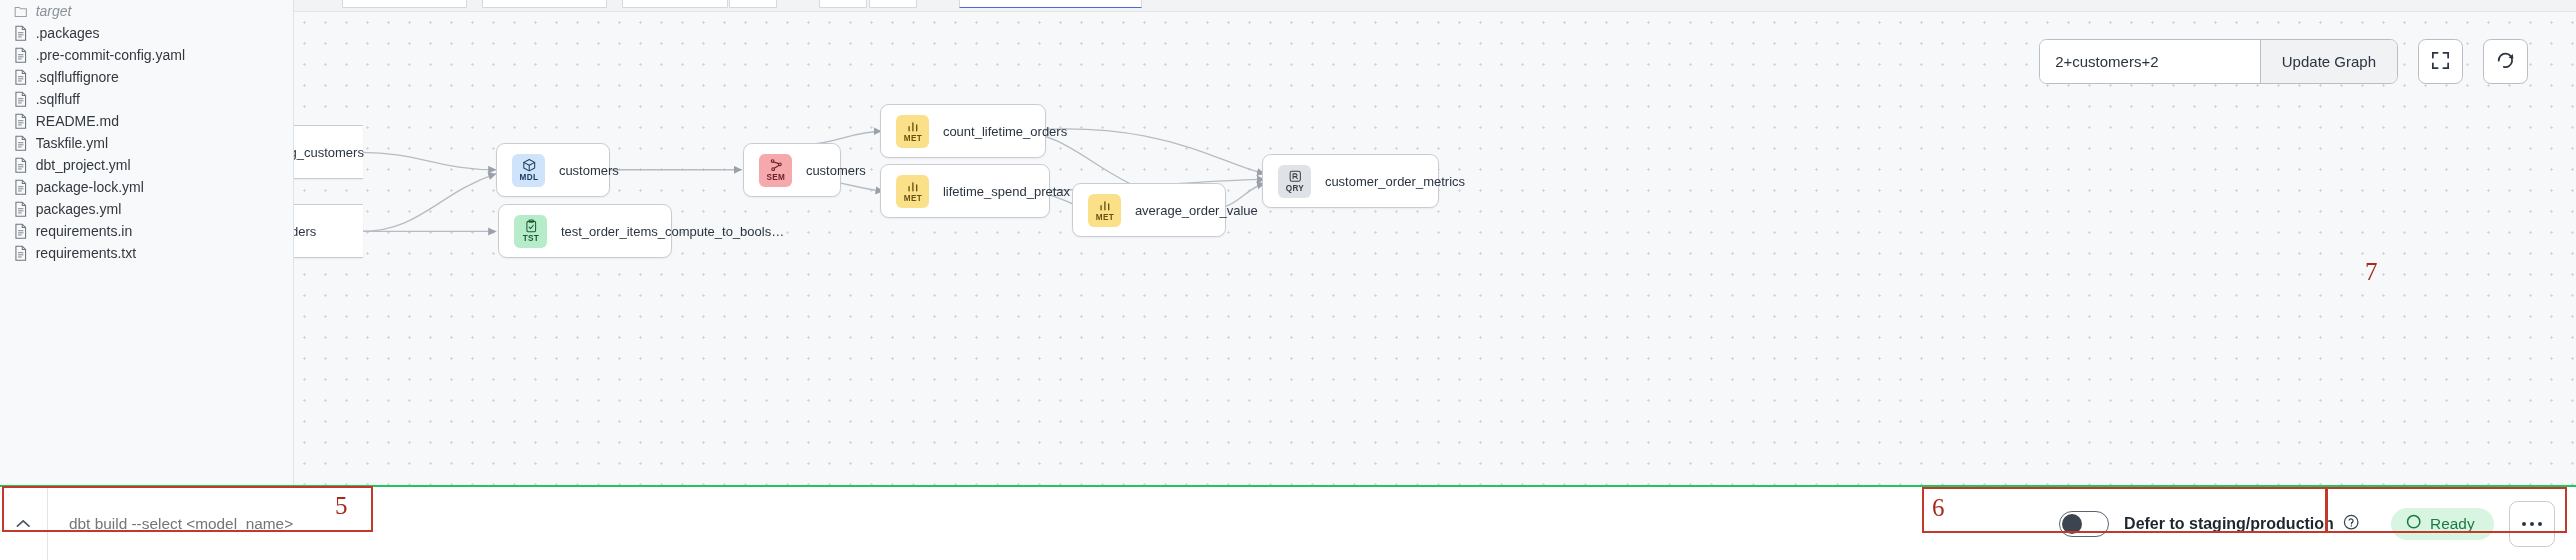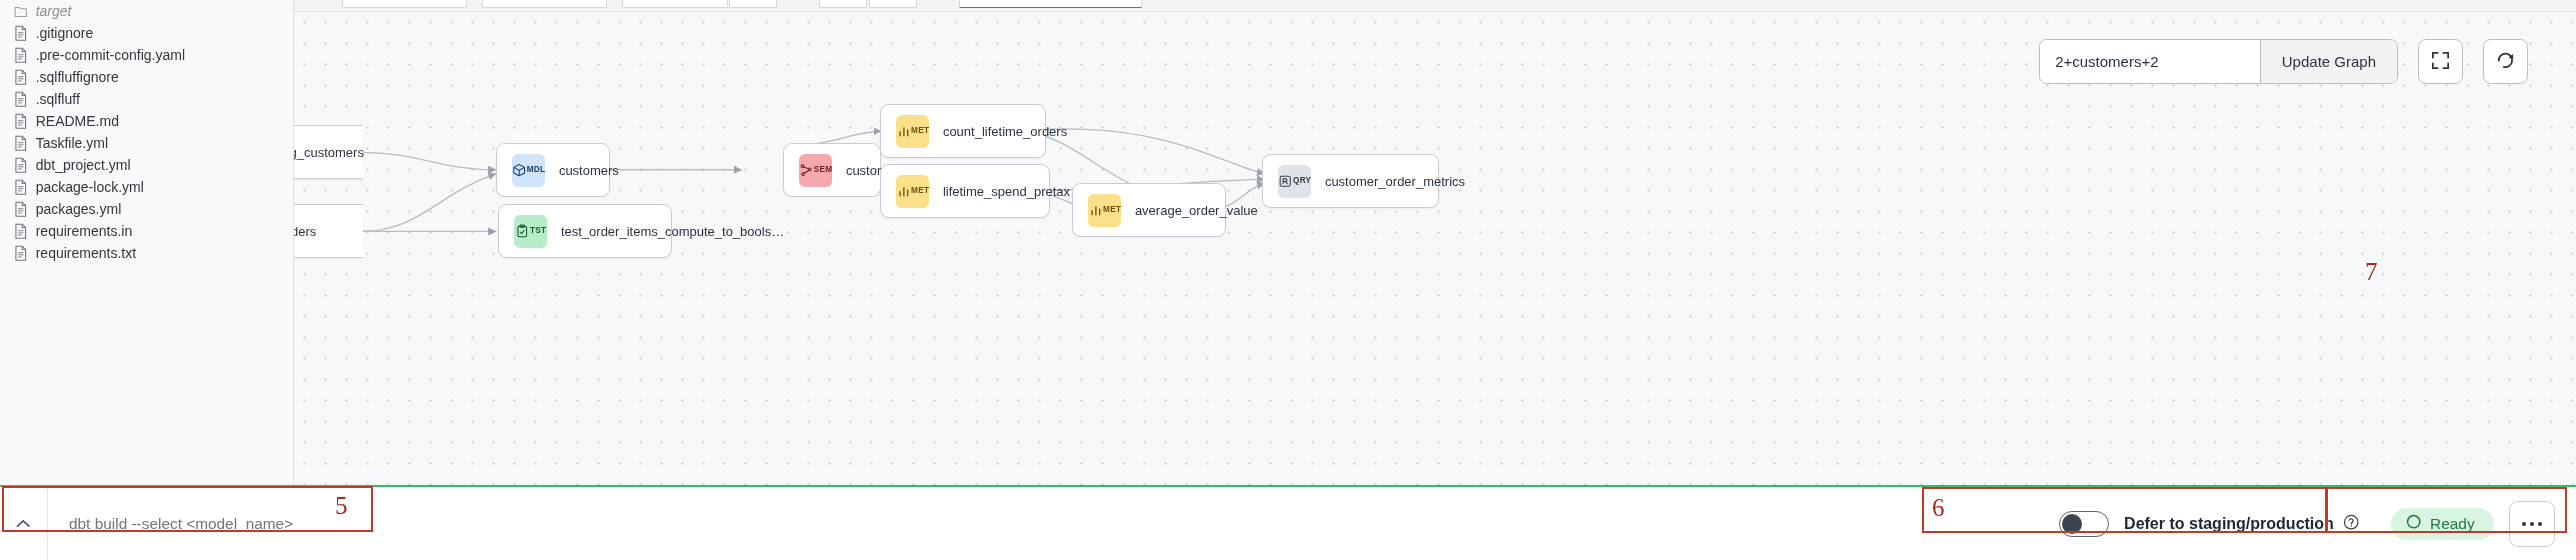--- a/index.html
+++ b/index.html
@@ -70,21 +70,21 @@
     border-radius: 8.7px;
     height: 54px;
     padding: 0 15.4px;
     gap: 13.5px;
     box-shadow: 0 1px 1.9px rgba(20,25,35,.05);
     white-space: nowrap;
   }
   .node .badge {
     width: 33px; height: 33px; flex: 0 0 33px;
     border-radius: 5.8px;
-    display: flex; flex-direction: row;
+    display: flex; flex-direction: column;
     align-items: center; justify-content: center;
     gap: 0px;
     font-size: 8.2px; font-weight: 700; letter-spacing: 0.3px;
     line-height: 1;
   }
   .node .badge svg { display:block; }
   .node .badge .bcode { margin-top: 1px; }
   .node .nlabel { font-size: 13px; color: #2b3440; }
   .badge.mdl { background:#cfe4fb; color:#1f3d63; }
   .badge.sem { background:#f6a9ad; color:#6d1f26; }
@@ -229,21 +229,21 @@
           <span class="flabel">target</span>
         </div>
         <div class="file-row">
           <span style="display: flex;">
             <svg class="ficon" viewBox="0 0 14 17" fill="none" stroke="#6d757e" stroke-width="1.1">
               <path d="M2 1.2 H8.6 L12 4.6 V15.8 H2 Z"></path>
               <path d="M8.6 1.2 V4.6 H12"></path>
               <path d="M4.2 8 H9.8 M4.2 10.2 H9.8 M4.2 12.4 H8" stroke-width="0.9"></path>
             </svg>
           </span>
-          <span class="flabel">.gitignore</span>
+          <span class="flabel">.packages</span>
         </div>
         <div class="file-row">
           <span style="display: flex;">
             <svg class="ficon" viewBox="0 0 14 17" fill="none" stroke="#6d757e" stroke-width="1.1">
               <path d="M2 1.2 H8.6 L12 4.6 V15.8 H2 Z"></path>
               <path d="M8.6 1.2 V4.6 H12"></path>
               <path d="M4.2 8 H9.8 M4.2 10.2 H9.8 M4.2 12.4 H8" stroke-width="0.9"></path>
             </svg>
           </span>
           <span class="flabel">.pre-commit-config.yaml</span>
@@ -397,21 +397,21 @@
           <div class="badge tst">
             <svg width="14.5" height="14.5" viewBox="0 0 16 16" fill="none" stroke="currentColor" stroke-width="1.15" stroke-linejoin="round">
               <rect x="3.2" y="2.6" width="9.6" height="11.4" rx="1.4"></rect>
               <rect x="5.6" y="1.1" width="4.8" height="2.6" rx="0.9"></rect>
               <path d="M5.7 9 L7.2 10.6 L10.3 6.9" stroke-linecap="round"></path>
             </svg>
             <span class="bcode">TST</span>
           </div>
           <span class="nlabel">test_order_items_compute_to_bools…</span>
         </div>
-        <div class="node" style="left: 449px; top: 143px; width: 98px; margin-left: 40px;">
+        <div class="node" style="left: 449px; top: 143px; width: 98px;">
           <div class="badge sem">
             <svg width="14.5" height="14.5" viewBox="0 0 16 16" fill="none" stroke="currentColor" stroke-width="1.2" stroke-linecap="round">
               <circle cx="4" cy="3.4" r="1.5"></circle>
               <circle cx="12" cy="7" r="1.5"></circle>
               <circle cx="4.6" cy="12.3" r="1.5"></circle>
               <path d="M5.3 4.3 L10.6 6.2 M10.8 8.3 L5.8 11.3"></path>
             </svg>
             <span class="bcode">SEM</span>
           </div>
           <span class="nlabel">customers</span>

